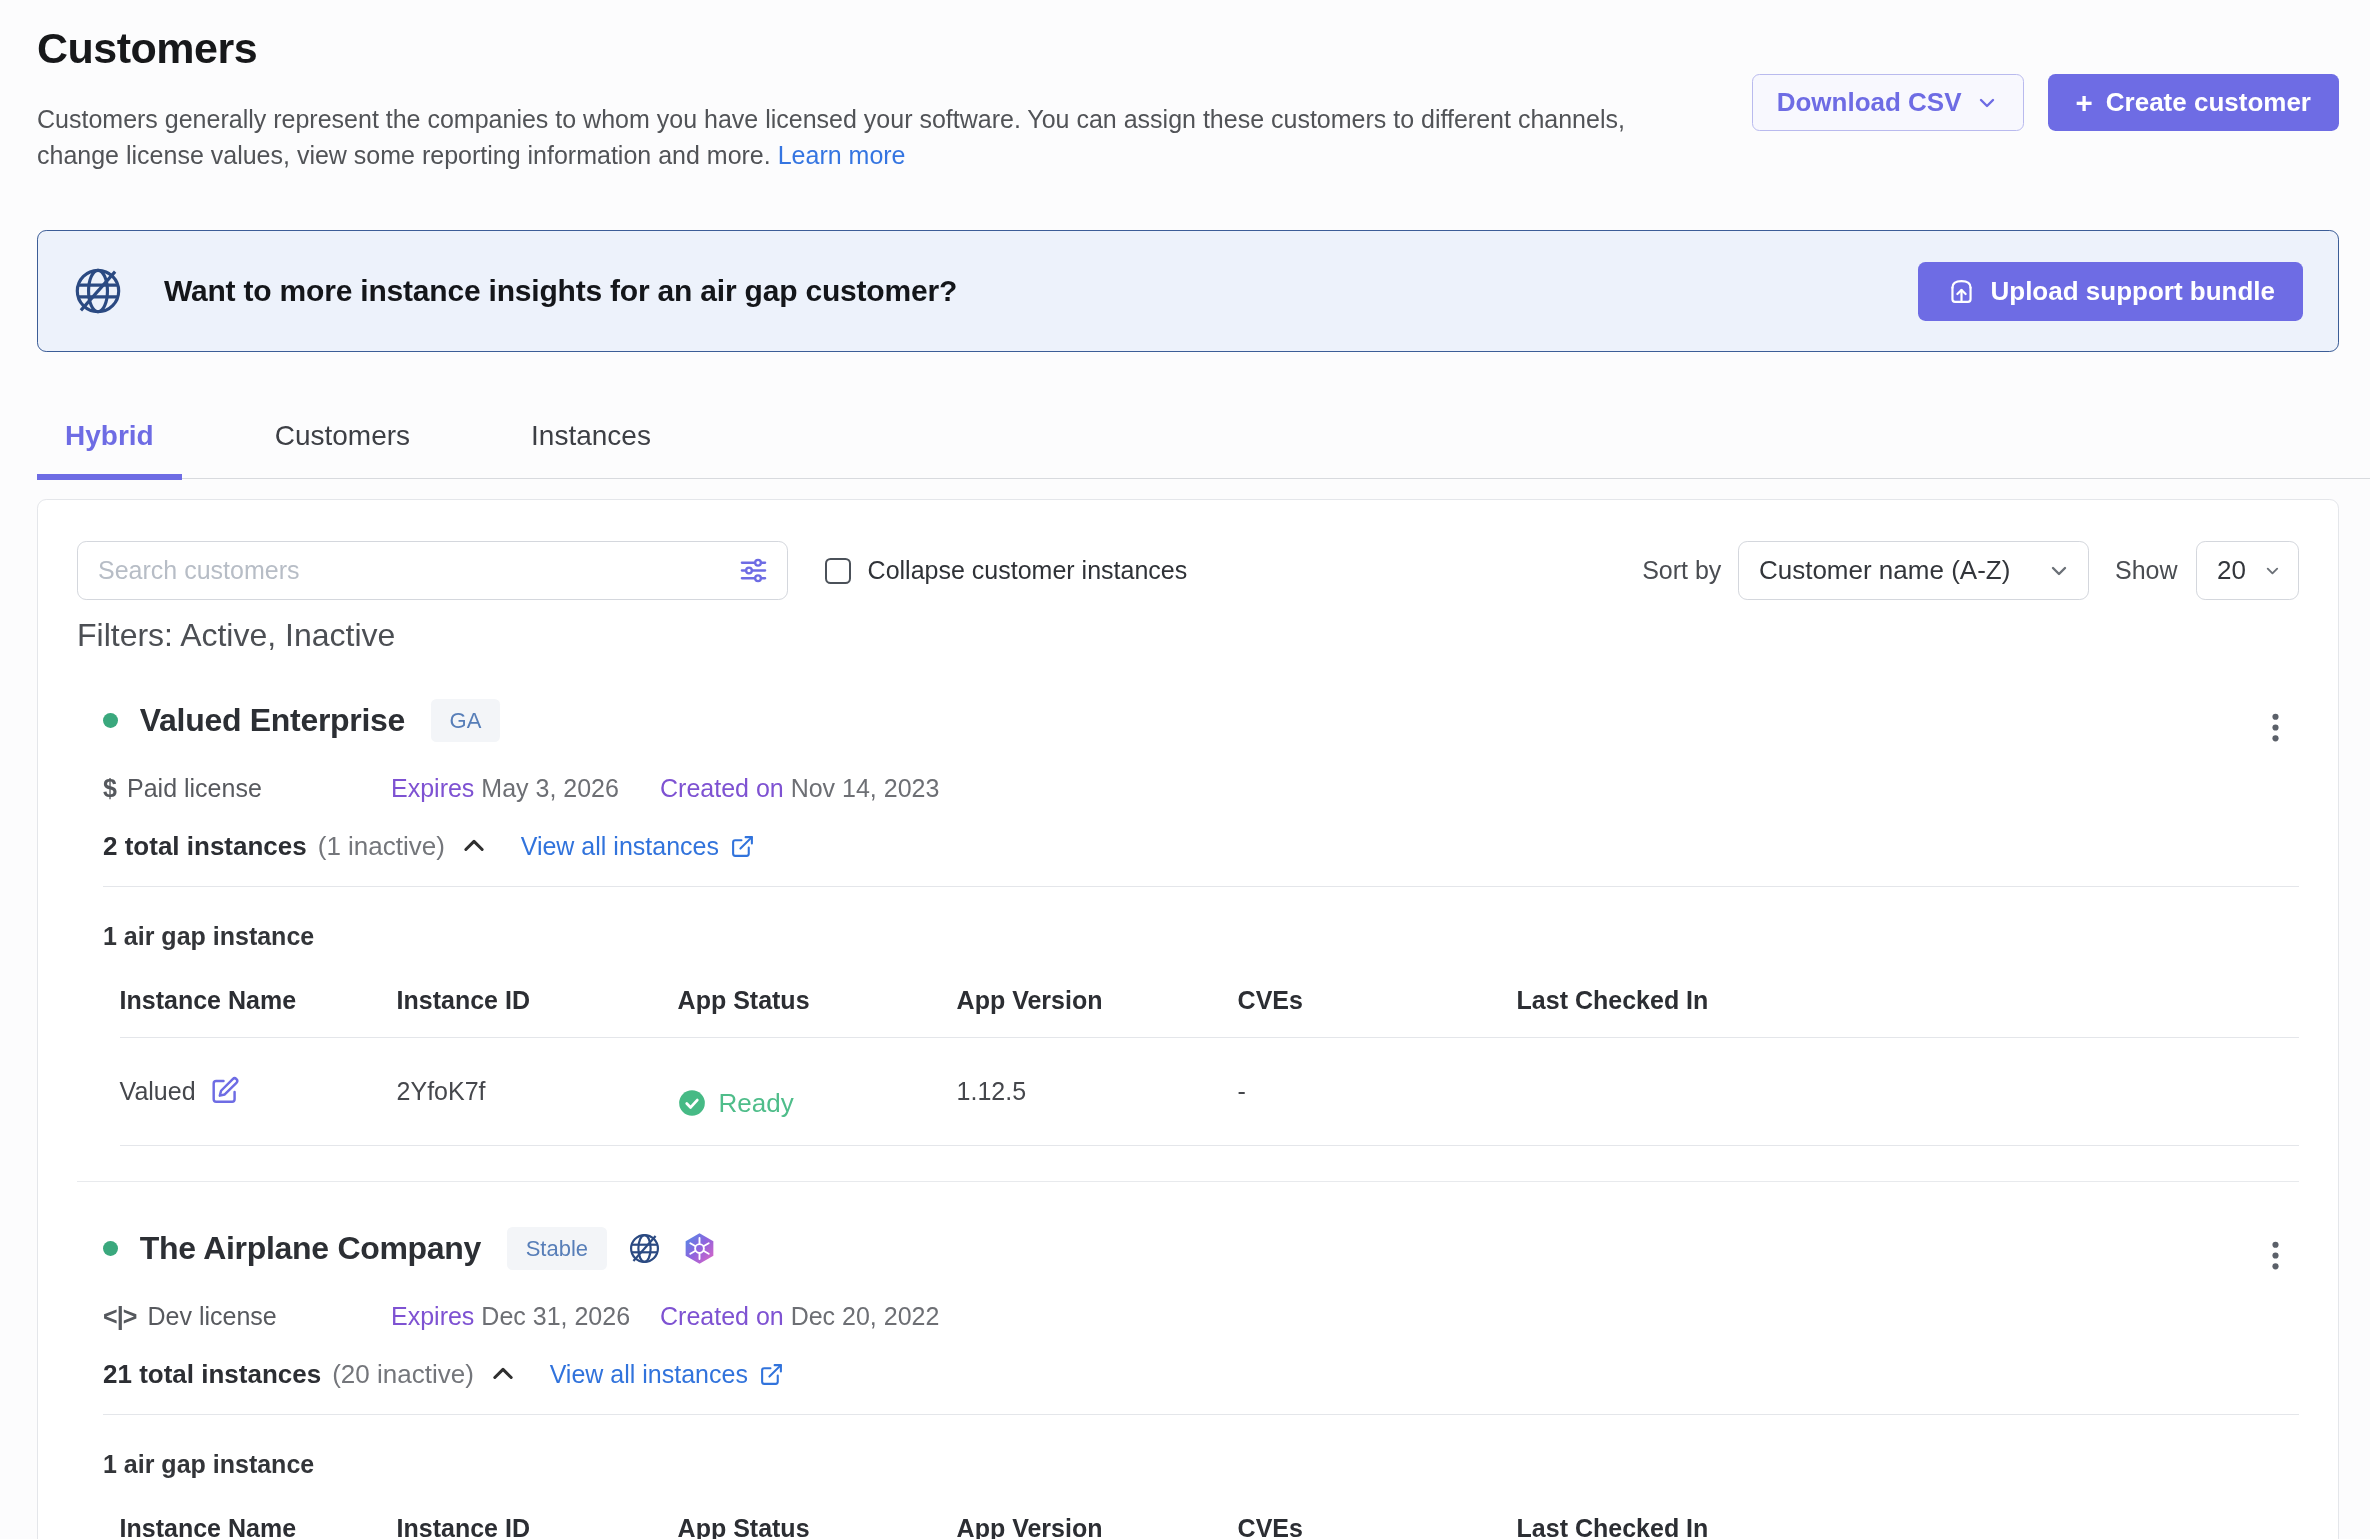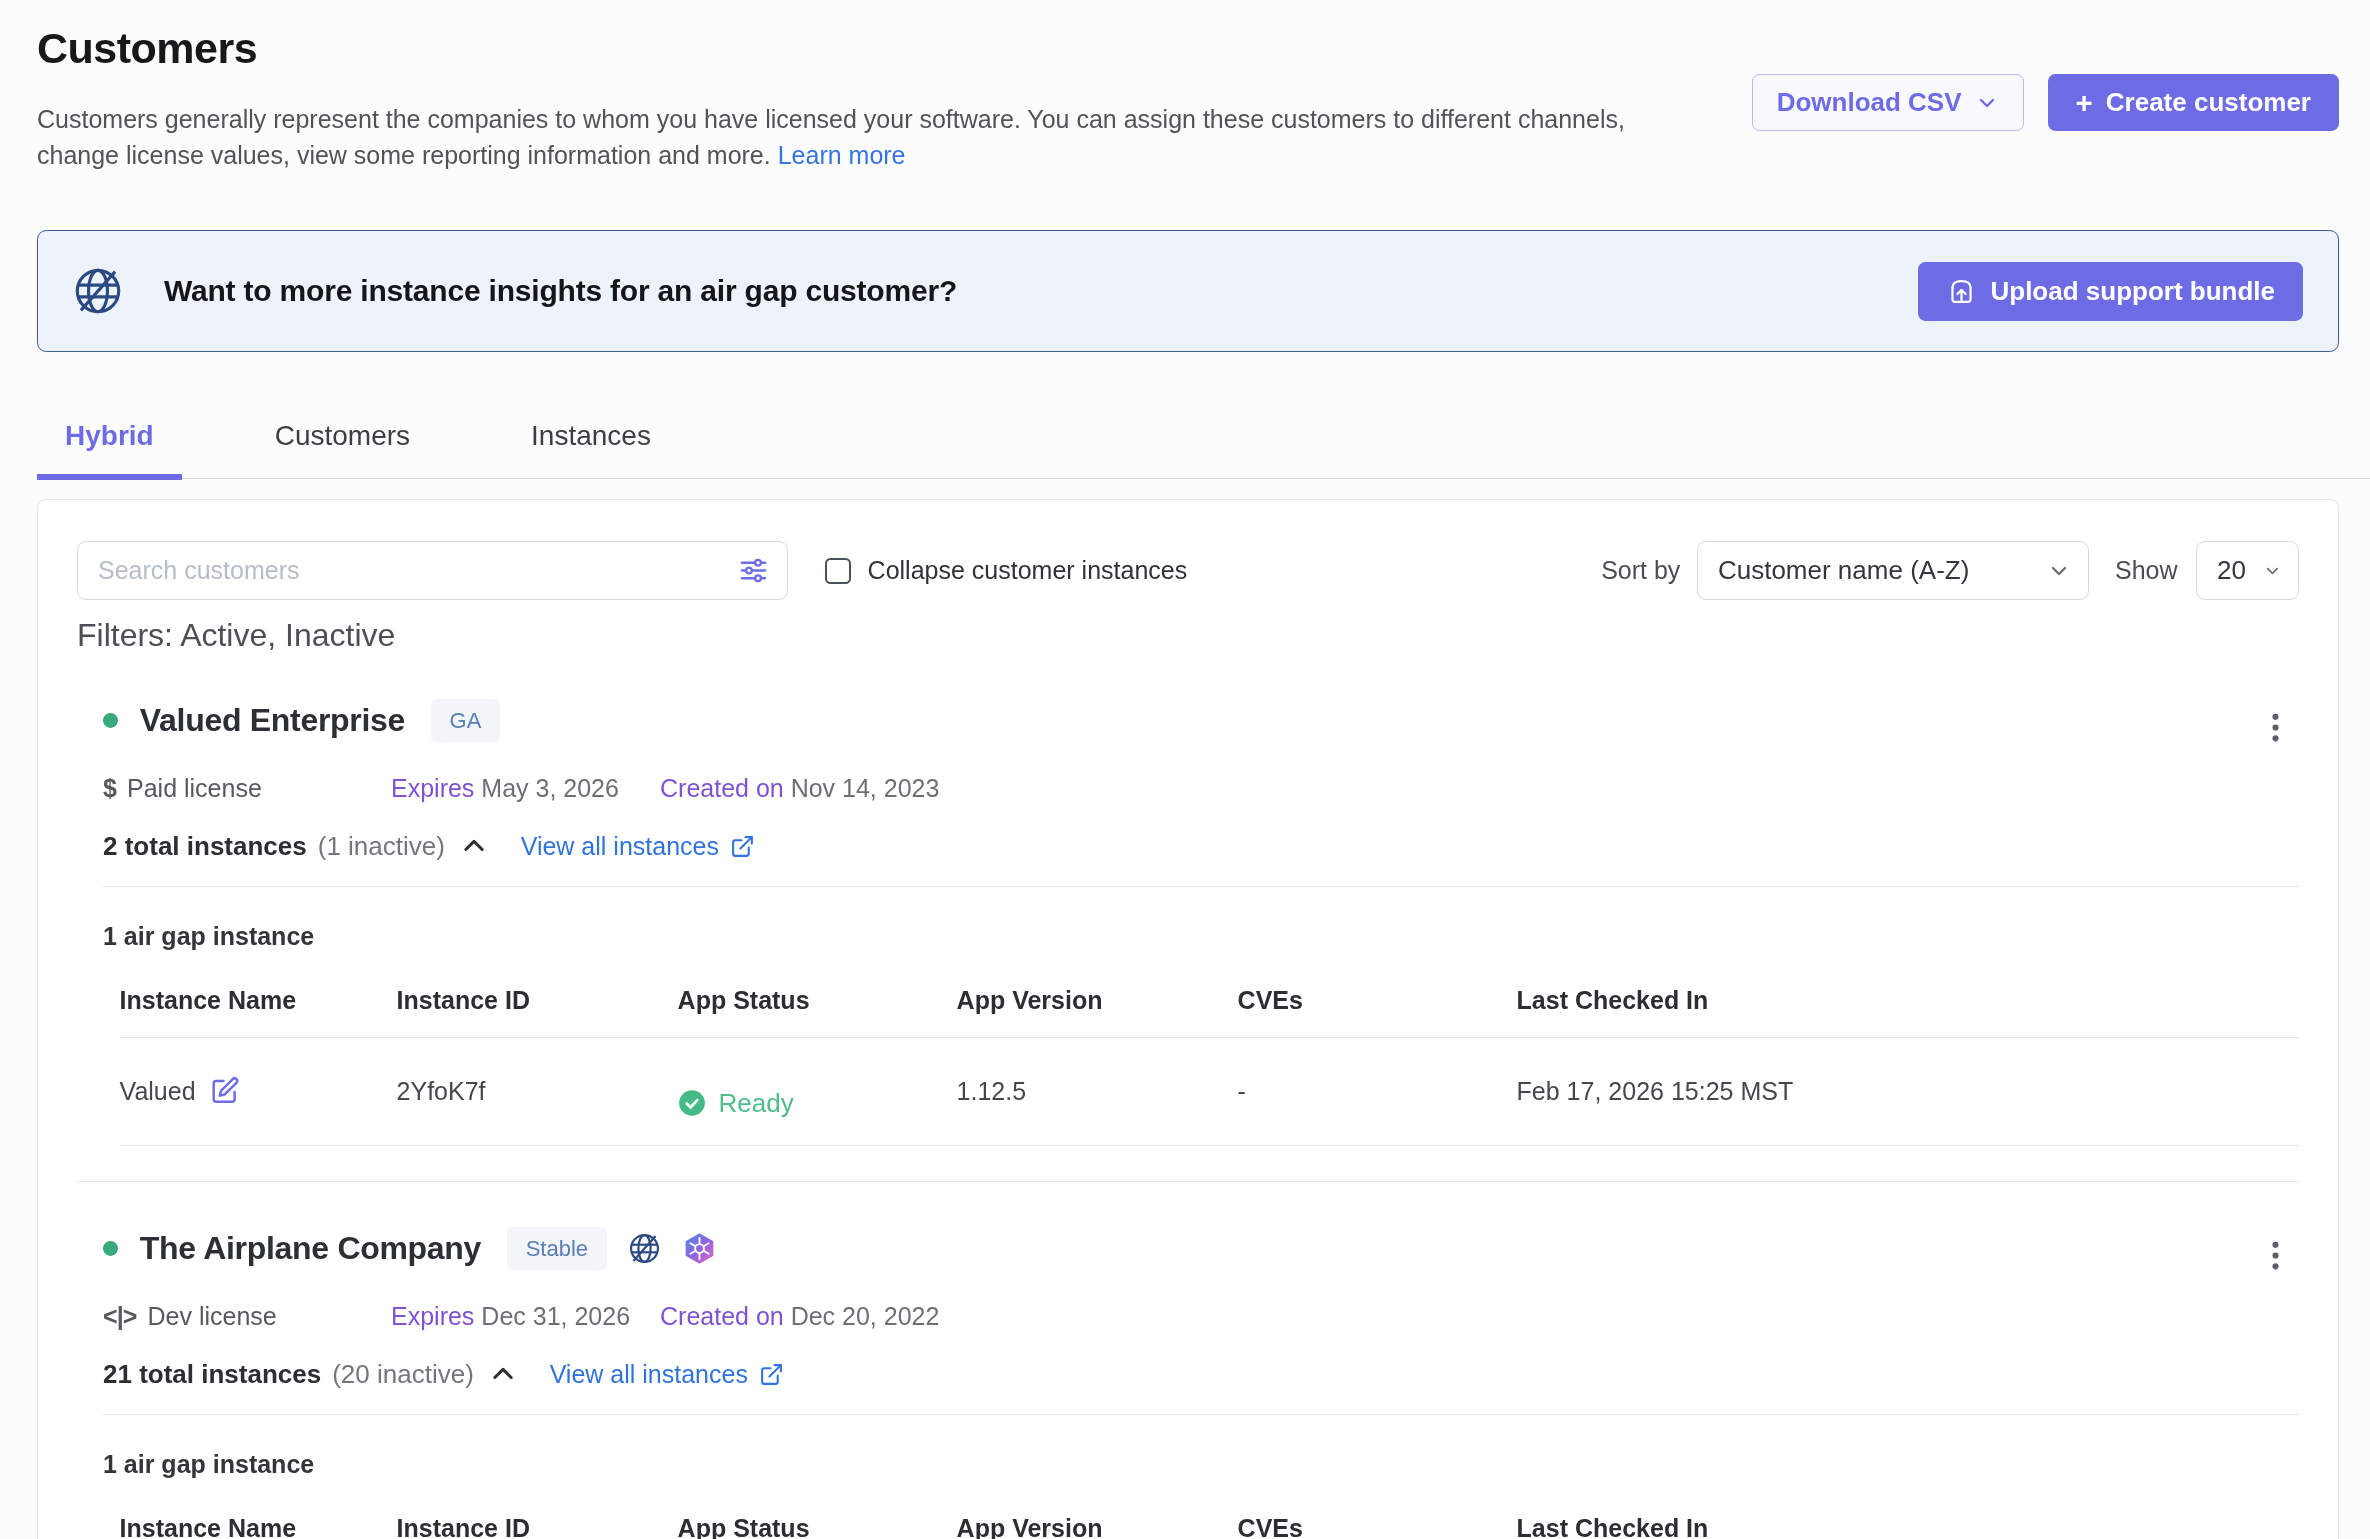--- a/index.html
+++ b/index.html
@@ -53,21 +53,21 @@
   .search-box input::placeholder { color: #b7bdc6; }
   .sliders-ic { width: 31px; height: 31px; flex: 0 0 auto; cursor: pointer; }
   .collapse-wrap { display: flex; align-items: center; gap: 16.6px; margin-left: 37px; cursor: pointer; }
   .checkbox { width: 26px; height: 26px; border: 2.3px solid #4b5159; border-radius: 5.5px; background: #fff; }
   .collapse-label { font-size: 25px; color: #2f3237; }
   .toolbar-right { margin-left: auto; display: flex; align-items: center; }
   .tb-label { font-size: 25px; color: #4a4d52; }
   .select { height: 59px; border: 1.8px solid #d4d7dd; border-radius: 9.2px; background: #fff;
             display: flex; align-items: center; padding: 0 16.6px 0 20px; cursor: pointer; color: #33363b; font-size: 26px; }
   .select .chev { color: #6b7077; margin-left: 16.6px; }
-  .select-sort { width: 392px; margin-left: 16.6px; justify-content: space-between; }
+  .select-sort { width: 351px; margin-left: 16.6px; justify-content: space-between; }
   .select-show { width: 103px; margin-left: 18.5px; justify-content: space-between; }
   .show-label { margin-left: 26px; }
   .filters-line { margin-top: 16.6px; font-size: 32px; color: #4c4f54; }
 
   
   .customer { margin-top: 42px; padding-left: 26px; }
   .cust-head { display: flex; align-items: center; }
   .dot { width: 14.8px; height: 14.8px; border-radius: 50%; background: #3aa87d; flex: 0 0 auto; }
   .cust-name { margin-left: 22px; font-size: 32px; font-weight: 700; color: #2c2f34; letter-spacing: -0.3px; }
   .badge { margin-left: 26px; background: #f3f5f8; border-radius: 5.5px; padding: 8.3px 18.5px;
@@ -271,21 +271,20 @@
           <div>2YfoK7f</div>
           <div class="status">
             <svg class="check-ic" viewBox="0 0 24 24">
               <circle cx="12" cy="12" r="11" fill="#46ba85"></circle>
               <polyline points="7.5 12.5 10.8 15.8 16.5 9.5" fill="none" stroke="#fff" stroke-width="2.4" stroke-linecap="round" stroke-linejoin="round"></polyline>
             </svg>
             <span>Ready</span>
           </div>
           <div>1.12.5</div>
           <div>-</div>
-          <div>Feb 17, 2026 15:25 MST</div>
         </div>
       </div>
     </div>
 
     <div class="cust-sep"></div>
 
     <div class="customer">
       <div class="cust-head">
         <span class="dot"></span>
         <span class="cust-name">The Airplane Company</span>

